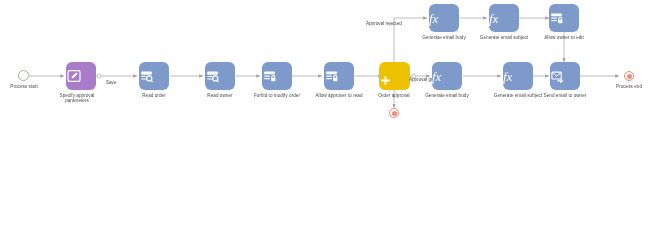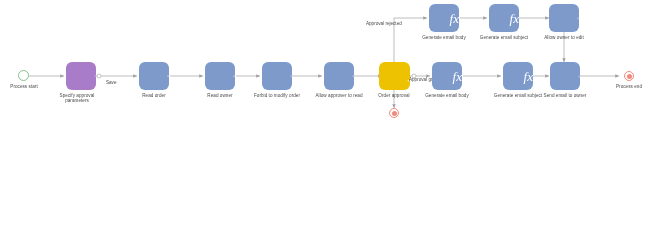--- a/index.html
+++ b/index.html
@@ -9,23 +9,22 @@
     font-family:"Liberation Sans", sans-serif;
     overflow:hidden;
   }
   #canvas{position:relative;width:650px;height:138px;}
   svg.wires{position:absolute;left:0;top:0;width:650px;height:138px;}
 
   .node{
     position:absolute;
     width:30px;height:28px;
     border-radius:6px;
-    display:flex;align-items:center;justify-content:flex-end;
+    display:flex;align-items:center;justify-content:flex-start;
     box-sizing:border-box;
-    padding-left:28px;
   }
   .node.blue{background:#7d9acb;}
   .node.purple{background:#a87cc8;}
   .node.yellow{background:#edc200;}
 
   .caption{
     position:absolute;
     text-align:center;
     font-size:4.6px;
     line-height:5.4px;

